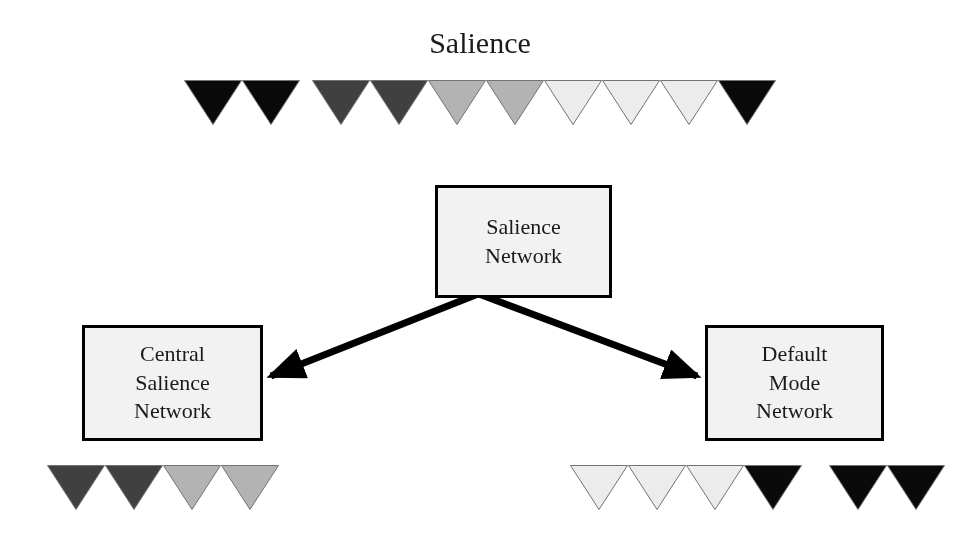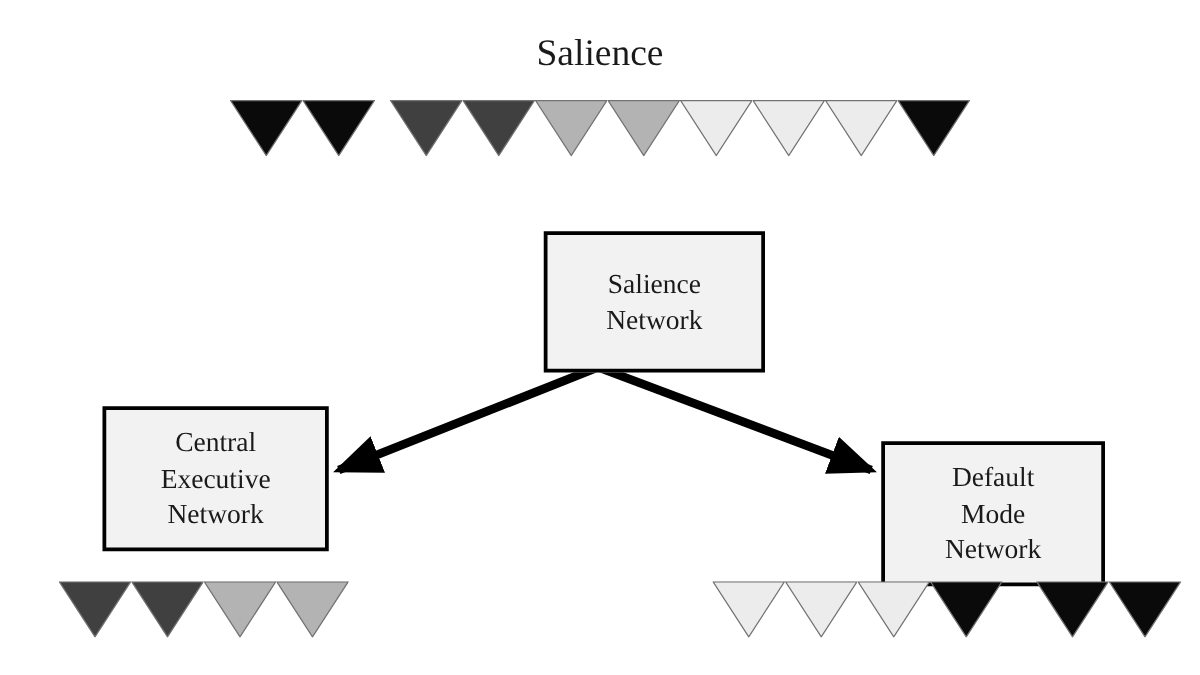--- a/index.html
+++ b/index.html
@@ -46,21 +46,21 @@
     align-items: center;
     justify-content: center;
     text-align: center;
     white-space: pre-line;
     font-size: 22px;
     line-height: 1.3;
     color: var(--c-text, #1a1a1a);
   }
   .node-salience { left: 390px; top: 185px; width: 177px; height: 113px; margin-left: 45px; }
   .node-cen      { left: 82px;  top: 325px; width: 181px; height: 116px; }
-  .node-dmn      { left: 705px; top: 325px; width: 179px; height: 116px; margin-top: 28px; }
+  .node-dmn      { left: 705px; top: 325px; width: 179px; height: 116px; }
   .arrows {
     position: absolute;
     left: 0;
     top: 0;
     width: 960px;
     height: 540px;
     pointer-events: none;
   }
   .arrows line {
     stroke: var(--c-arrow, #000);
@@ -124,21 +124,21 @@
       </marker>
     </defs>
     <line x1="478" y1="294" x2="271" y2="376" marker-end="url(#arrowhead)"></line>
     <line x1="479" y1="294" x2="697" y2="376" marker-end="url(#arrowhead)"></line>
   </svg>
 
   <div class="node node-salience">Salience
 Network</div>
 
   <div class="node node-cen">Central
-Executive
+Salience
 Network</div>
 
   <div class="node node-dmn">Default
 Mode
 Network</div>
 
   <div class="tri-row row-cen" style="gap: 0px;">
       <div class="tri-group">
         <svg width="58" height="45" viewBox="0 0 58 45">
           <polygon points="0.5,0.5 57.5,0.5 29,44.5" fill="#404040" stroke="#737373" stroke-width="1"></polygon>

